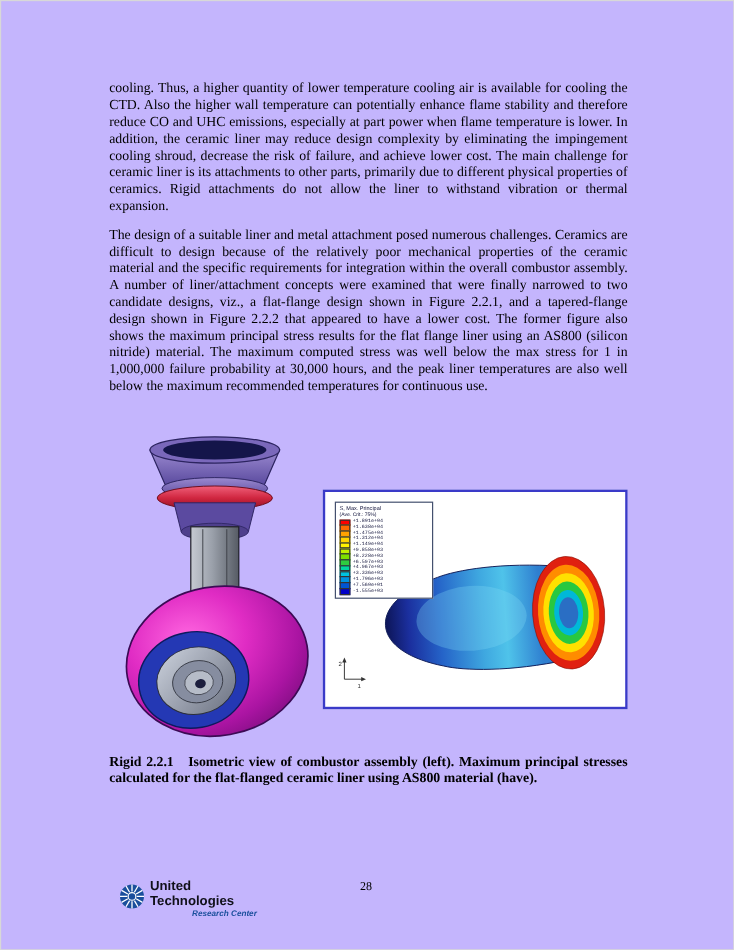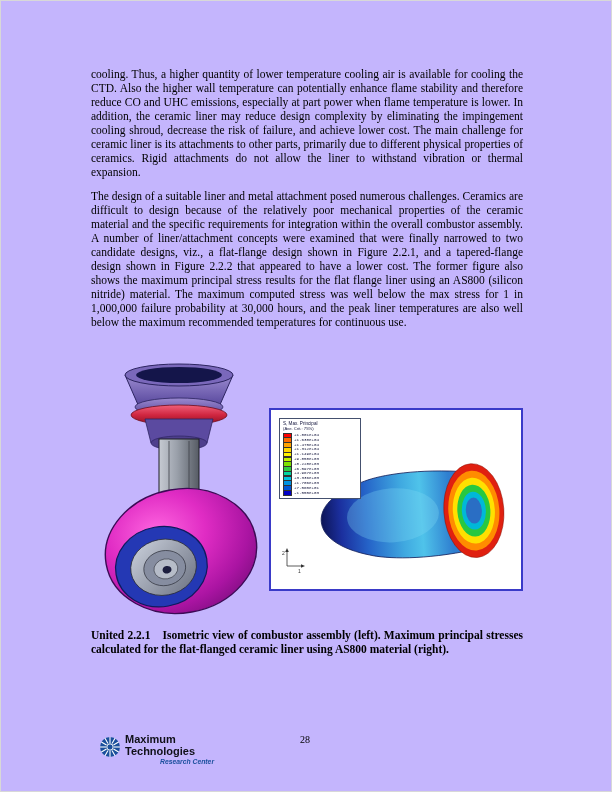--- a/index.html
+++ b/index.html
@@ -228,21 +228,21 @@
           </div>
           <div class="legend-row">
             <span class="legend-swatch" style="background: rgb(0, 0, 200);"></span>
             <span class="legend-value">-1.555e+03</span>
           </div>
         </div>
     </div>
   </div>
 
   <div class="caption">
-    <span class="caption-label">United 2.2.1</span><span>Isometric view of combustor assembly (left).  Maximum principal stresses calculated for the flat-flanged ceramic liner using AS800 material (right).</span>
+    <span class="caption-label">Rigid 2.2.1</span><span>Isometric view of combustor assembly (left).  Maximum principal stresses calculated for the flat-flanged ceramic liner using AS800 material (have).</span>
   </div>
 
   <div class="footer-logo">
     <svg class="logo-icon" width="24" height="24" viewBox="0 0 24 24" aria-hidden="true">
       <circle cx="12" cy="12" r="10" fill="#1a4f9c"></circle>
       <g stroke="#ffffff" stroke-width="1.1">
         <line x1="16" y1="12" x2="22" y2="12"></line>
           <line x1="15.46" y1="14" x2="20.66" y2="17"></line>
         <line x1="14" y1="15.46" x2="17" y2="20.66"></line>
           <line x1="12" y1="16" x2="12" y2="22"></line>
@@ -251,21 +251,21 @@
         <line x1="8" y1="12" x2="2" y2="12"></line>
           <line x1="8.54" y1="10" x2="3.34" y2="7"></line>
         <line x1="10" y1="8.54" x2="7" y2="3.34"></line>
           <line x1="12" y1="8" x2="12" y2="2"></line>
         <line x1="14" y1="8.54" x2="17" y2="3.34"></line>
           <line x1="15.46" y1="10" x2="20.66" y2="7"></line>
       </g>
       <circle cx="12" cy="12" r="3.2" fill="#1a4f9c" stroke="#ffffff" stroke-width="1"></circle>
     </svg>
     <div class="brand-lines">
-      <div>Maximum</div>
+      <div>United</div>
       <div>Technologies</div>
     </div>
     <div class="brand-sub">Research Center</div>
   </div>
 
   <div class="page-number">28</div>
 
 </div>
 
 </body></html>

